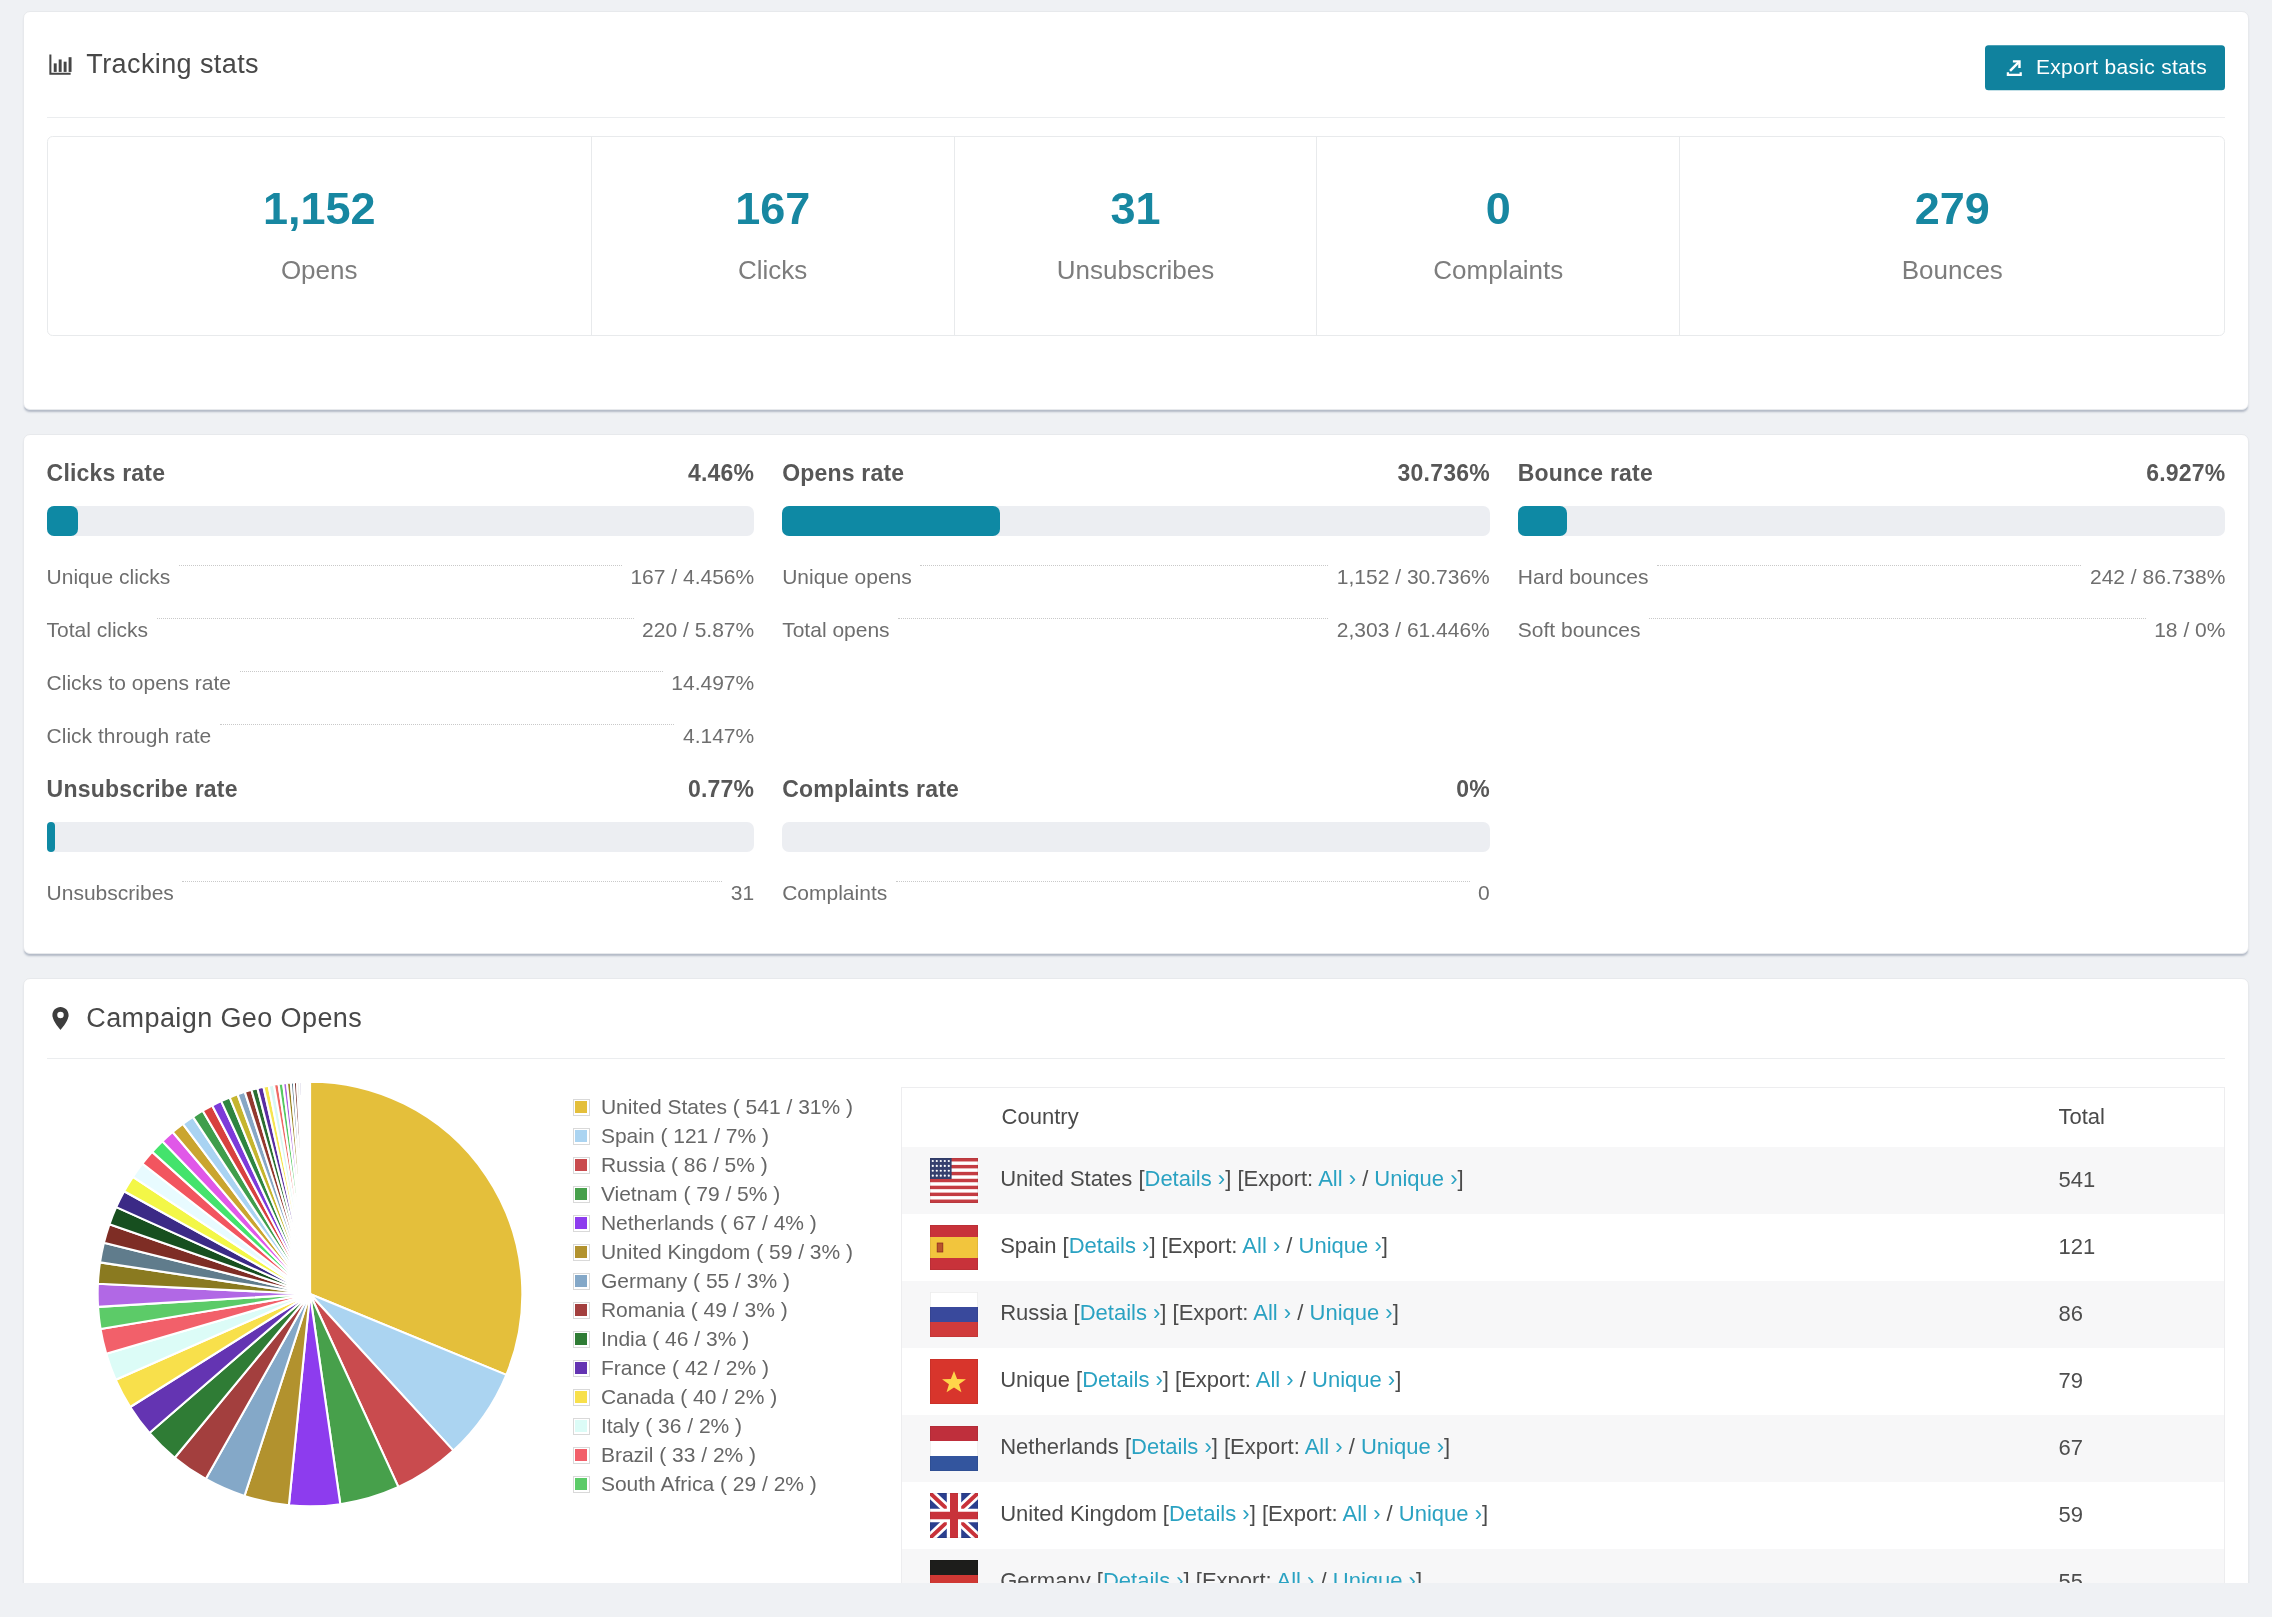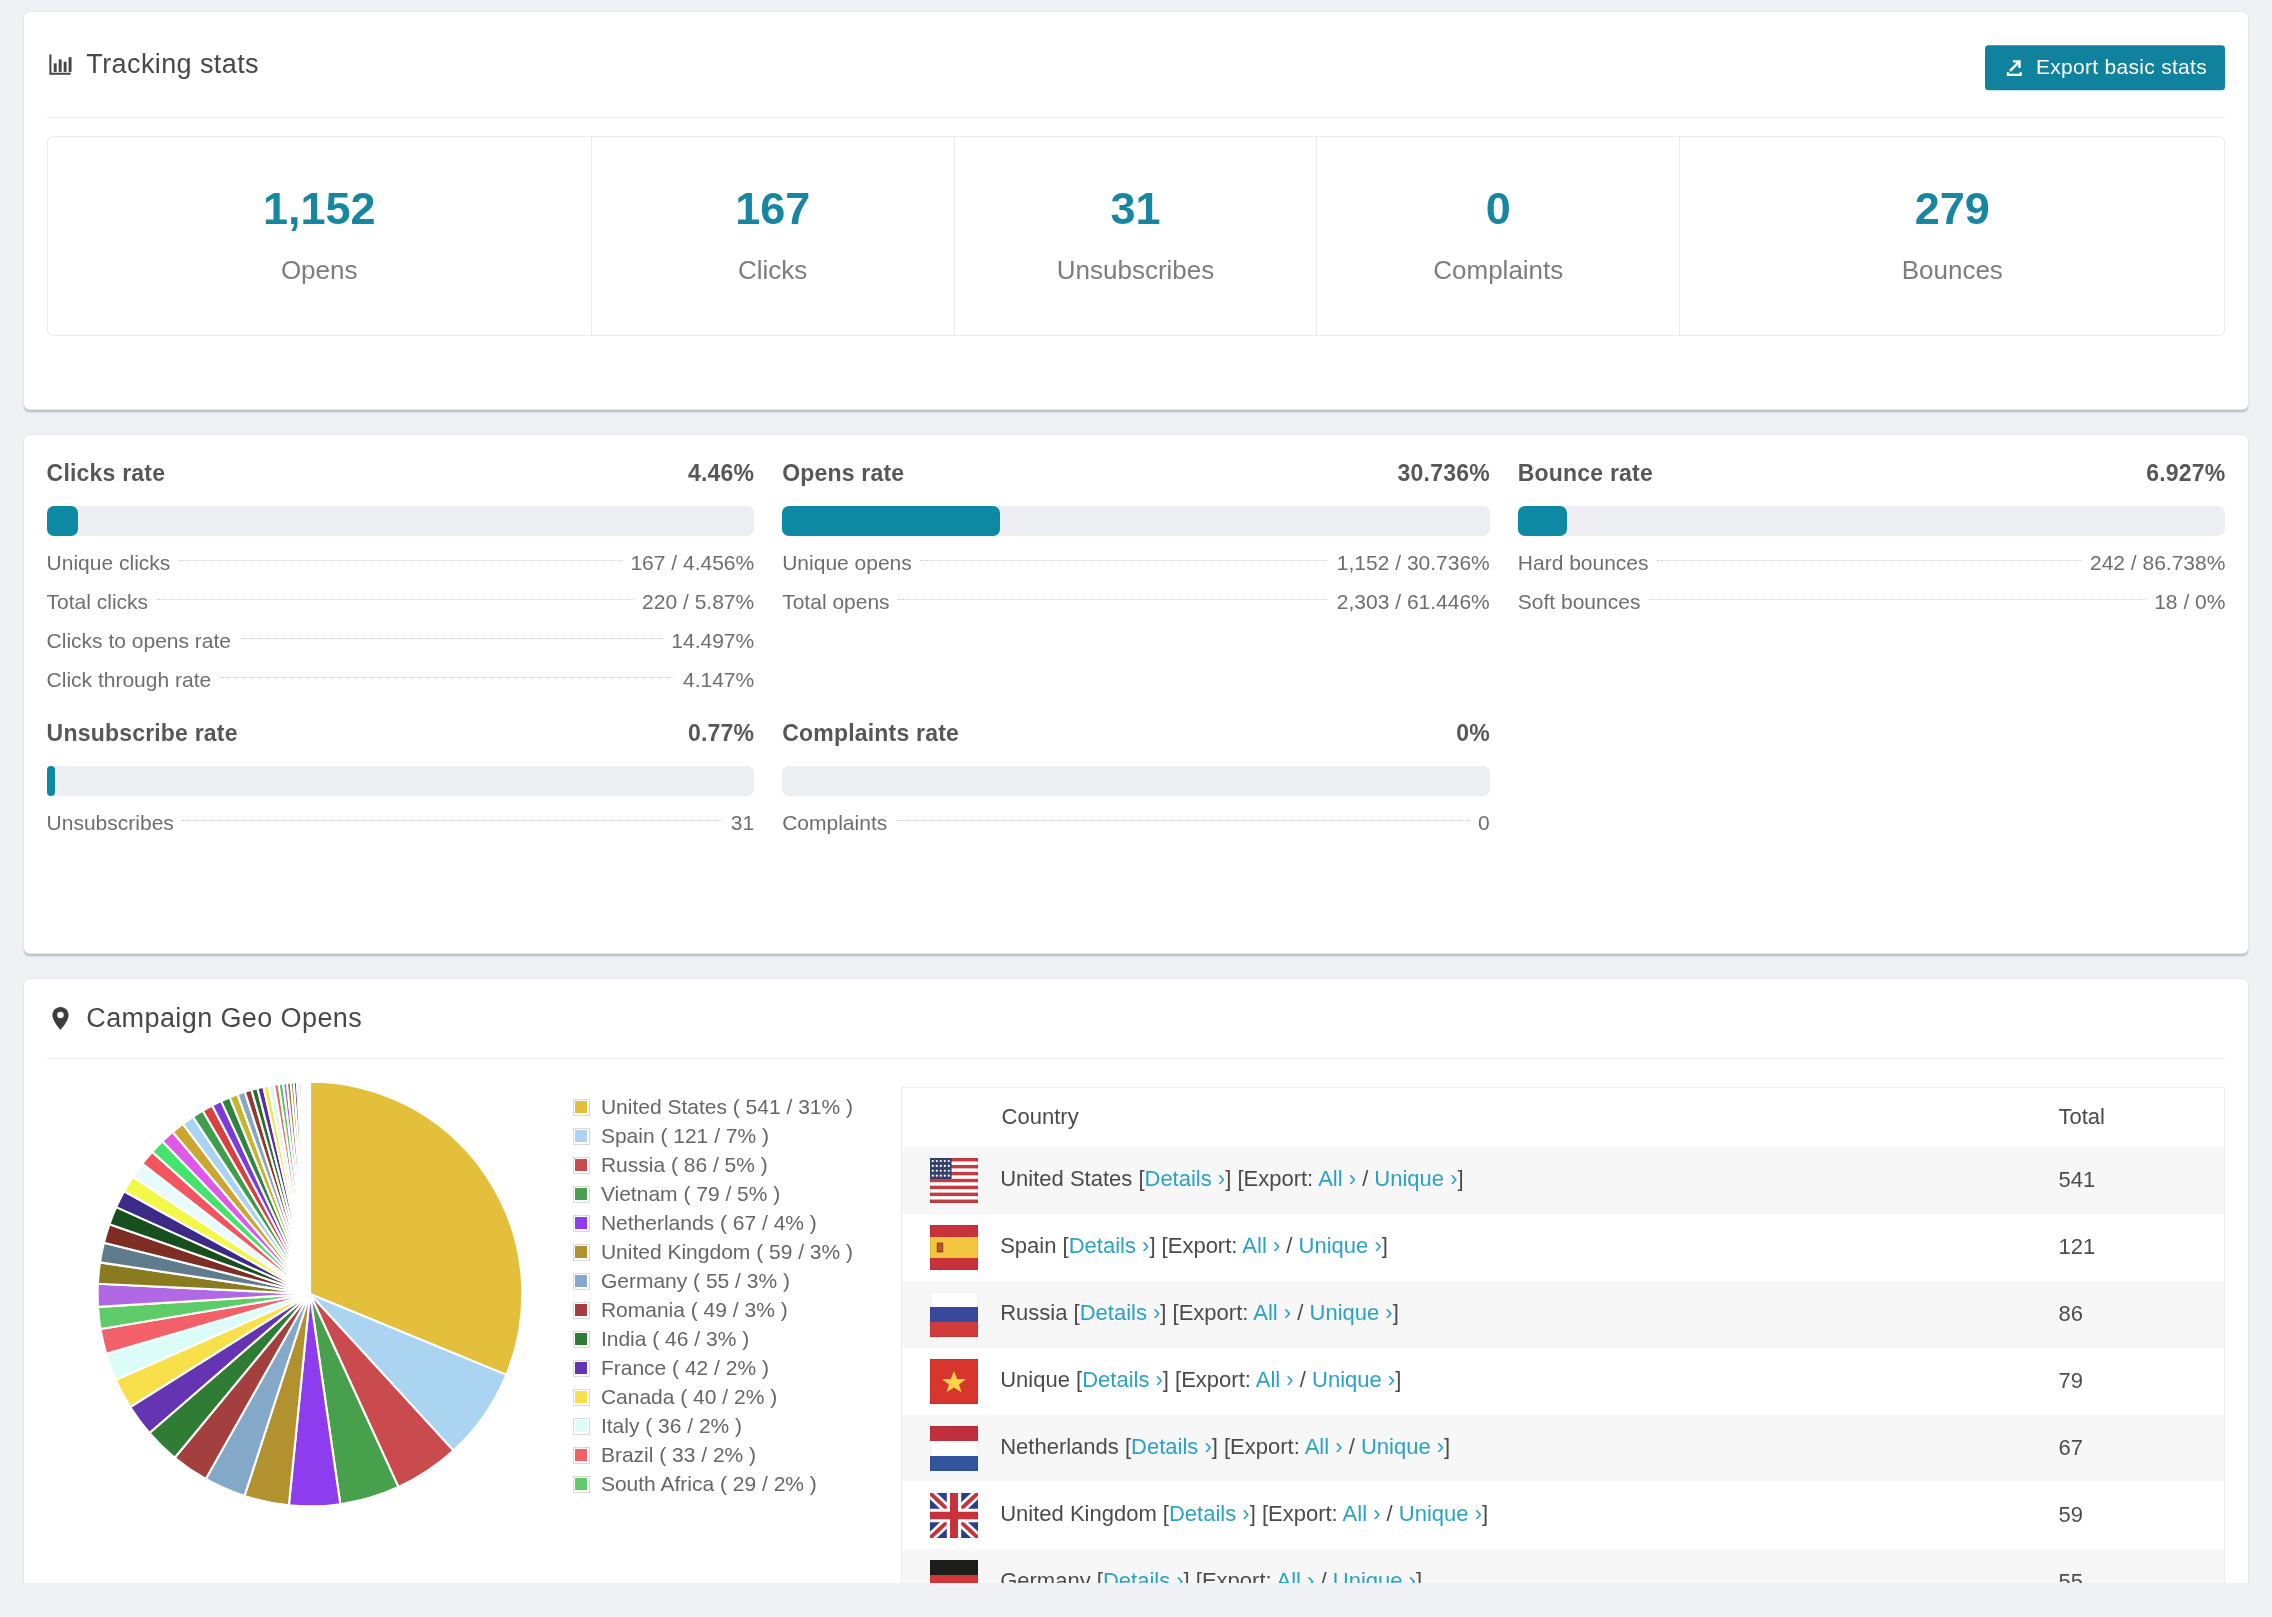--- a/index.html
+++ b/index.html
@@ -42,21 +42,21 @@
   .stat.wide { flex:0 0 25%; } .stat.mid { flex:0 0 16.6667%; }
   .stat-value { font-size:45px; font-weight:700; color:#1787a1; line-height:1; }
   .stat-label { font-size:26px; color:#7d7d7d; margin-top:24px; }
 
   .rates-grid { display:grid; grid-template-columns:1fr 1fr 1fr; column-gap:32px; row-gap:62px;gap:28px; }
   .rate-head { display:flex; justify-content:space-between; align-items:baseline; }
   .rate-title,.rate-val { font-size:23px; font-weight:700; color:#575757; letter-spacing:0.2px; }
   .pbar { margin-top:18.4px; height:30px; background:#eceef2; border-radius:7px; }
   .pfill { height:100%; background:#0e89a4; border-radius:7px; }
   .srows { margin-top:11.3px; }
-  .srow { display:flex; align-items:center; margin-top:15px; font-size:21px; color:#6e6e6e; }
+  .srow { display:flex; align-items:flex-start; margin-top:29px; font-size:21px; color:#6e6e6e; }
   .slabel,.sval { white-space:nowrap; line-height:1.15; }
   .leader { flex:1; border-bottom:1.4px dotted #c9c9c9; margin:0 8.5px 5px; }
 
   .geo-body { display:flex; padding:5px 22.6px 0; align-items:flex-start; }
   .pie-wrap { flex:0 0 526px; display:flex; justify-content:center; padding-top:12.7px; }
   .legend { flex:0 0 328px; list-style:none; margin-top:29px; }
   .legend li { display:flex; align-items:center; height:29px; font-size:21px; color:#666; }
   .lswatch { width:17px; height:17px; padding:1.4px; border:1.4px solid #d9d9d9; margin-right:11.3px;
              background:#fff; display:inline-block; }
   .lswatch i { display:block; width:100%; height:100%; }

